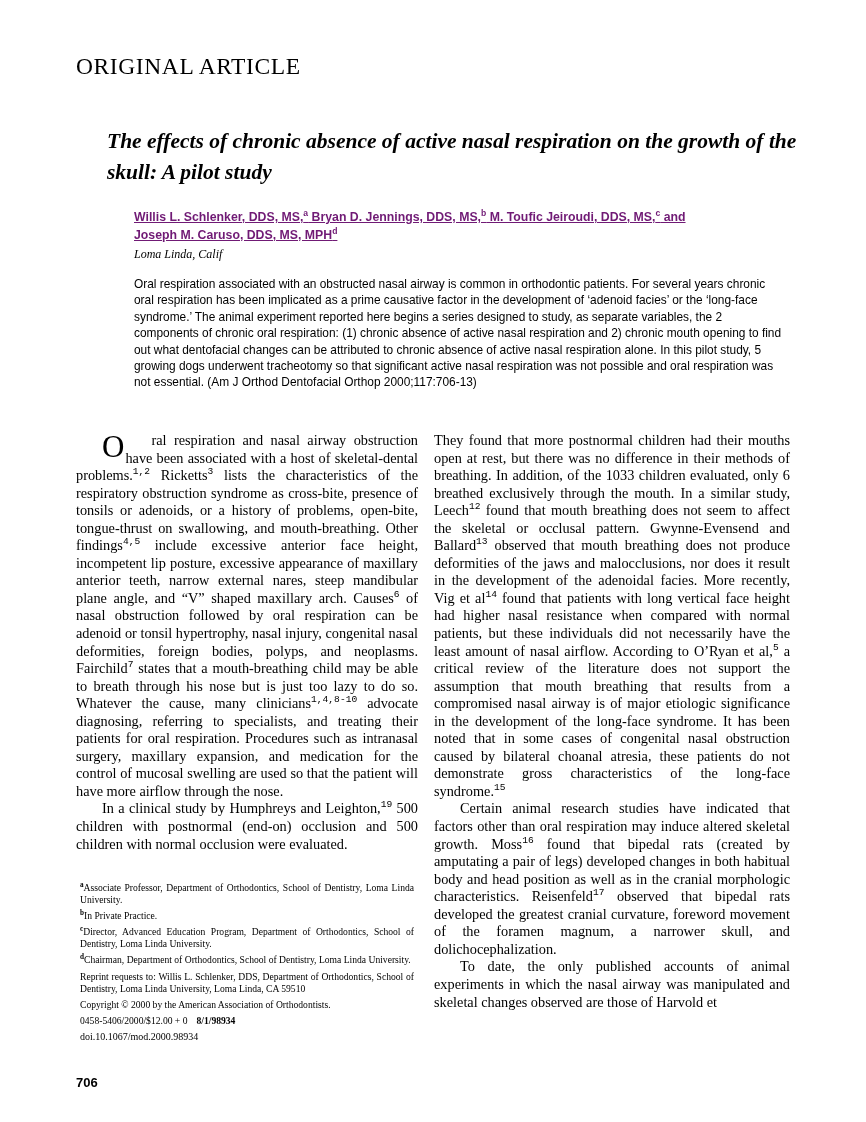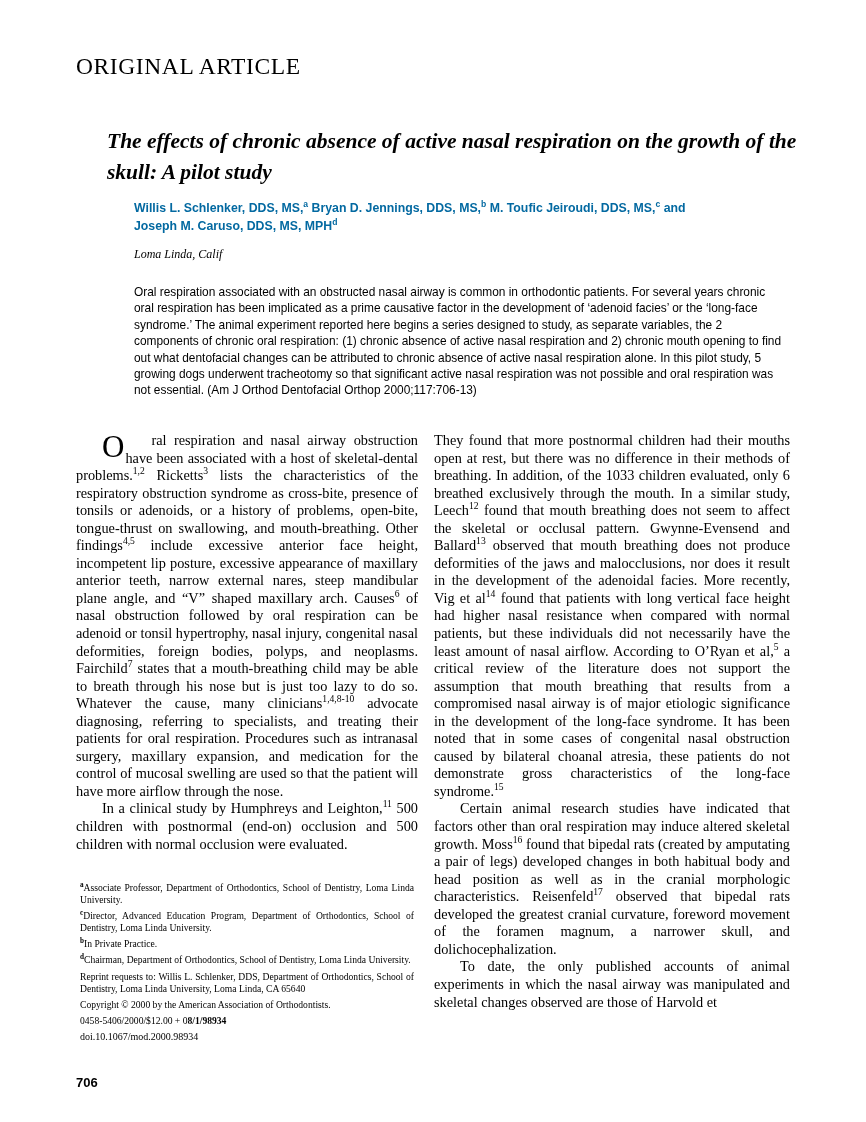--- a/index.html
+++ b/index.html
@@ -41,27 +41,28 @@
     font-size: 21.5px;
     line-height: 31px;
     color: #000;
     margin-left: 31px;
   }
 
   
   .authors {
     position: absolute;
     left: 134px;
-    top: 200px;
+    top: 209px;
     width: 656px;
     font-family: "Liberation Sans", "DejaVu Sans", sans-serif;
     font-weight: bold;
     font-size: 12.3px;
     line-height: 17.5px;
-    color: #0369a1;
+    color: #701a75;
+    text-decoration: underline;
   }
   .authors sup {
     font-size: 8.6px;
     font-weight: bold;
     vertical-align: super;
     line-height: 0;
   }
   .affil-city {
     position: absolute;
     left: 134px;
@@ -76,21 +77,20 @@
   .abstract {
     position: absolute;
     left: 134px;
     top: 276px;
     width: 654px;
     font-family: "Liberation Sans", "DejaVu Sans", sans-serif;
     font-size: 11.9px;
     line-height: 16.4px;
     text-align: left;
     color: #000;
-    margin-top: 8px;
   }
 
   
   .col {
     position: absolute;
     top: 432px;
     font-family: "Liberation Serif", "DejaVu Serif", serif;
     font-size: 14.3px;
     line-height: 17.55px;
     text-align: justify;
@@ -110,20 +110,21 @@
     margin: 0;
     text-indent: 26px;
   }
   .col p.noindent {
     text-indent: 0;
   }
   .col sup {
     font-size: 9.6px;
     vertical-align: super;
     line-height: 0;
+    font-family: Liberation Mono, monospace;
   }
   .dropcap {
     float: left;
     font-family: "Liberation Serif", "DejaVu Serif", serif;
     font-size: 31px;
     line-height: 25px;
     font-weight: normal;
     padding: 1px 1px 0 0;
     margin-top: 1px;
   }
@@ -150,20 +151,21 @@
     font-size: 7.2px;
     font-weight: bold;
     vertical-align: super;
     line-height: 0;
   }
   .fn-issn {
     font-size: 9.6px;
   }
   .fn-issn .code {
     font-weight: bold;
+    padding-left: 9px;
   }
   .fn-doi {
     font-size: 10px;
   }
 
   
   .folio {
     position: absolute;
     left: 76px;
     top: 1028px;
@@ -186,35 +188,35 @@
   <div class="authors">
     <span><span>Willis L. Schlenker, DDS, MS,</span></span><sup>a</sup><span> Bryan D. Jennings, DDS, MS,</span><sup>b</sup><span>  M. Toufic Jeiroudi, DDS, MS,</span><sup>c</sup><span> and</span><br><span>Joseph M. Caruso, DDS, MS, MPH</span><sup>d</sup>
   </div>
 
   <div class="affil-city">Loma Linda, Calif</div>
 
   <div class="abstract">Oral respiration associated with an obstructed nasal airway is common in orthodontic patients. For several years chronic oral respiration has been implicated as a prime causative factor in the development of ‘adenoid facies’ or the ‘long-face syndrome.’ The animal experiment reported here begins a series designed to study, as separate variables, the 2 components of chronic oral respiration: (1) chronic absence of active nasal respiration and 2) chronic mouth opening to find out what dentofacial changes can be attributed to chronic absence of active nasal respiration alone. In this pilot study, 5 growing dogs underwent tracheotomy so that significant active nasal respiration was not possible and oral respiration was not essential. (Am J Orthod Dentofacial Orthop 2000;117:706-13)</div>
 
   <div class="col col-left">
     <p class="firstpara"><span class="dropcap">O</span><span>ral respiration and nasal airway obstruction have been associated with a host of skeletal-dental problems.</span><sup>1,2</sup><span> Ricketts</span><sup>3</sup><span> lists the characteristics of the respiratory obstruction syndrome as cross-bite, presence of tonsils or adenoids, or a history of problems, open-bite, tongue-thrust on swallowing, and mouth-breathing. Other findings</span><sup>4,5</sup><span> include excessive anterior face height, incompetent lip posture, excessive appearance of maxillary anterior teeth, narrow external nares, steep mandibular plane angle, and “V” shaped maxillary arch. Causes</span><sup>6</sup><span> of nasal obstruction followed by oral respiration can be adenoid or tonsil hypertrophy, nasal injury, congenital nasal deformities, foreign bodies, polyps, and neoplasms. Fairchild</span><sup>7</sup><span> states that a mouth-breathing child may be able to breath through his nose but is just too lazy to do so. Whatever the cause, many clinicians</span><sup>1,4,8-10</sup><span> advocate diagnosing, referring to specialists, and treating their patients for oral respiration. Procedures such as intranasal surgery, maxillary expansion, and medication for the control of mucosal swelling are used so that the patient will have more airflow through the nose.</span></p>
-    <p><span>In a clinical study by Humphreys and Leighton,</span><sup>11</sup><span> 500 children with postnormal (end-on) occlusion and 500 children with normal occlusion were evaluated.</span></p>
+    <p><span>In a clinical study by Humphreys and Leighton,</span><sup>19</sup><span> 500 children with postnormal (end-on) occlusion and 500 children with normal occlusion were evaluated.</span></p>
   </div>
 
   <div class="col col-right">
     <p class="noindent"><span>They found that more postnormal children had their mouths open at rest, but there was no difference in their methods of breathing. In addition, of the 1033 children evaluated, only 6 breathed exclusively through the mouth. In a similar study, Leech</span><sup>12</sup><span> found that mouth breathing does not seem to affect the skeletal or occlusal pattern. Gwynne-Evensend and Ballard</span><sup>13</sup><span> observed that mouth breathing does not produce deformities of the jaws and malocclusions, nor does it result in the development of the adenoidal facies. More recently, Vig et al</span><sup>14</sup><span> found that patients with long vertical face height had higher nasal resistance when compared with normal patients, but these individuals did not necessarily have the least amount of nasal airflow. According to O’Ryan et al,</span><sup>5</sup><span> a critical review of the literature does not support the assumption that mouth breathing that results from a compromised nasal airway is of major etiologic significance in the development of the long-face syndrome. It has been noted that in some cases of congenital nasal obstruction caused by bilateral choanal atresia, these patients do not demonstrate gross characteristics of the long-face syndrome.</span><sup>15</sup></p>
     <p><span>Certain animal research studies have indicated that factors other than oral respiration may induce altered skeletal growth. Moss</span><sup>16</sup><span> found that bipedal rats (created by amputating a pair of legs) developed changes in both habitual body and head position as well as in the cranial morphologic characteristics. Reisenfeld</span><sup>17</sup><span> observed that bipedal rats developed the greatest cranial curvature, foreword movement of the foramen magnum, a narrower skull, and dolichocephalization.</span></p>
     <p>To date, the only published accounts of animal experiments in which the nasal airway was manipulated and skeletal changes observed are those of Harvold et</p>
   </div>
 
   <div class="footnotes">
     <p><sup>a</sup><span>Associate Professor, Department of Orthodontics, School of Dentistry, Loma Linda University.</span></p>
+    <p><sup>b</sup><span>In Private Practice.</span></p>
     <p><sup>c</sup><span>Director, Advanced Education Program, Department of Orthodontics, School of Dentistry, Loma Linda University.</span></p>
-    <p><sup>b</sup><span>In Private Practice.</span></p>
     <p><sup>d</sup><span>Chairman, Department of Orthodontics, School of Dentistry, Loma Linda University.</span></p>
-    <p>Reprint requests to: Willis L. Schlenker, DDS, Department of Orthodontics, School of Dentistry, Loma Linda University, Loma Linda, CA 65640</p>
+    <p>Reprint requests to: Willis L. Schlenker, DDS, Department of Orthodontics, School of Dentistry, Loma Linda University, Loma Linda, CA 59510</p>
     <p>Copyright © 2000 by the American Association of Orthodontists.</p>
     <p class="fn-issn"><span>0458-5406/2000/$12.00 + 0</span><span class="code">8/1/98934</span></p>
     <p class="fn-doi">doi.10.1067/mod.2000.98934</p>
   </div>
 
   <div class="folio">706</div>
 
 </div>
 
 </body></html>

